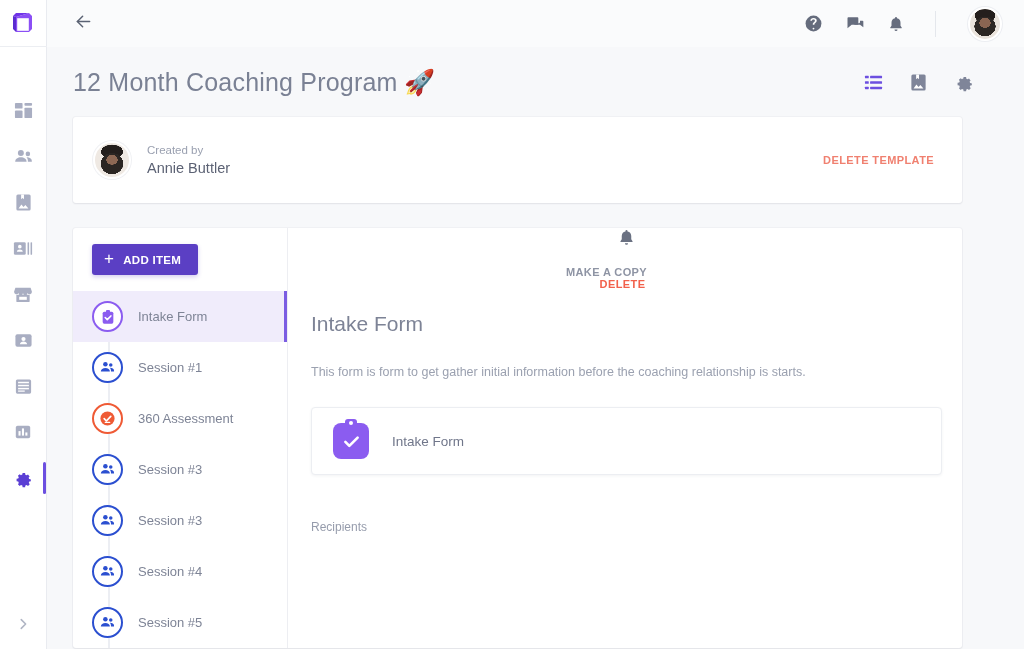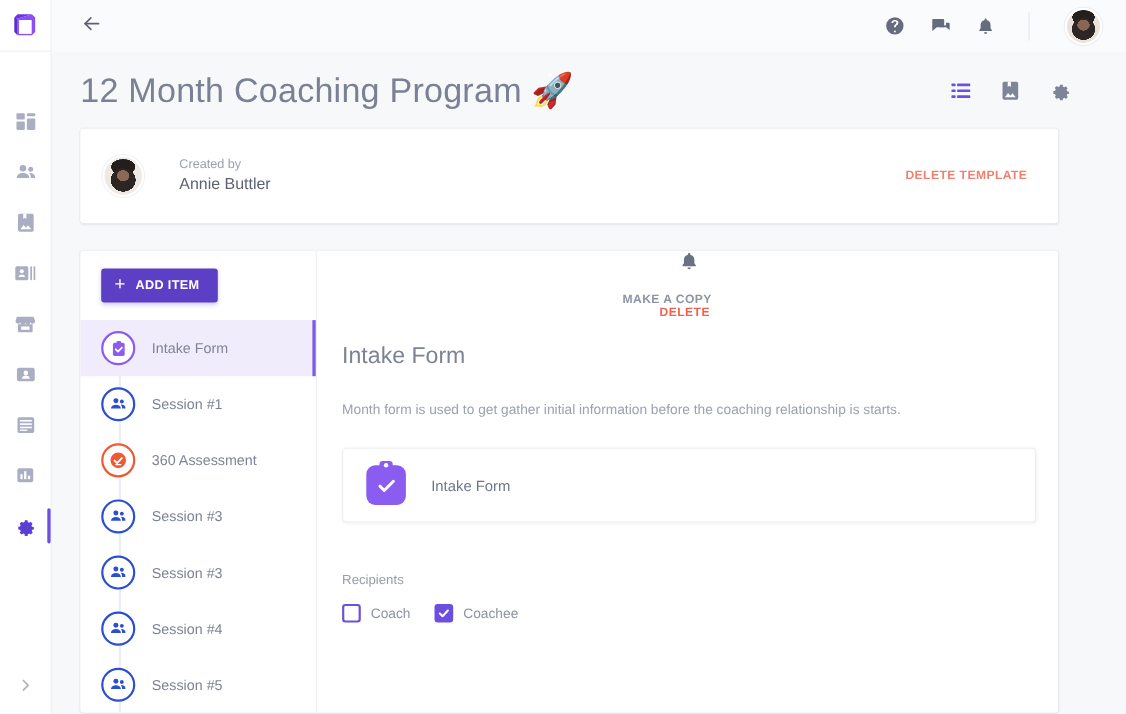--- a/index.html
+++ b/index.html
@@ -68,21 +68,21 @@
       radial-gradient(ellipse 15px 14px at 50% 58%, #2c2724 0 70%, transparent 71%),
       radial-gradient(ellipse 14px 10px at 50% 22%, #241f1d 0 72%, transparent 73%);
   }
 
   
   .title-row {
     display: flex; align-items: center;
     padding: 18px 22px 0 26px; height: 52px;
   }
   .page-title {
-    font-size: 31px; color: #7a8194; font-weight: 400; letter-spacing: .2px;
+    font-size: 25px; color: #7a8194; font-weight: 400; letter-spacing: .2px;
     white-space: nowrap;
   }
   .title-spacer { flex: 1; }
   .title-icons { display: flex; align-items: center; gap: 26px; padding-right: 28px; }
   .title-ico { cursor: pointer; display: flex; align-items: center; color: #7f8599; }
   .title-ico.accent { color: #6c4fe0; }
 
   
   .creator-card {
     margin: 18px 62px 0 26px; height: 86px;
@@ -96,21 +96,21 @@
     box-shadow: 0 0 0 1px #f0f1f4; position: relative; overflow: hidden;
   }
   .creator-av .face {
     position: absolute; left: 50%; top: 54%; transform: translate(-50%,-50%);
     width: 33px; height: 33px; border-radius: 50%;
     background:
       radial-gradient(ellipse 9px 8px at 50% 46%, #8d6854 0 62%, transparent 63%),
       radial-gradient(ellipse 16px 15px at 50% 58%, #2b2623 0 70%, transparent 71%),
       radial-gradient(ellipse 15px 10px at 50% 22%, #231e1c 0 72%, transparent 73%);
   }
-  .creator-text { margin-left: 32px; }
+  .creator-text { margin-left: 16px; }
   .creator-label { font-size: 11.5px; color: #9aa0b0; line-height: 16px; }
   .creator-name { font-size: 14.5px; color: #5c6274; line-height: 19px; margin-top: 1px; text-align: center; }
   .creator-spacer { flex: 1; }
   .delete-template {
     font-size: 11px; font-weight: bold; color: #f08070;
     letter-spacing: .4px; cursor: pointer; background: none; border: none;
     font-family: inherit;
   }
 
   
@@ -490,43 +490,29 @@
                 <path d="M12 2.5a1.3 1.3 0 0 1 1.3 1.3v.6A6 6 0 0 1 18 10.2v4.1l1.6 2.3a.7.7 0 0 1-.6 1.1H5a.7.7 0 0 1-.6-1.1L6 14.3v-4.1a6 6 0 0 1 4.7-5.8v-.6A1.3 1.3 0 0 1 12 2.5z"></path>
                 <path d="M10 19.2h4a2 2 0 0 1-4 0z"></path>
               </svg>
           </span>
           <div class="detail-spacer"></div>
           <button class="txt-btn gray">MAKE A COPY</button>
           <button class="txt-btn red">DELETE</button>
         </div>
 
         <div class="detail-title">Intake Form</div>
-        <div class="detail-desc">Month form is used to get gather initial information before the coaching relationship is starts.</div>
+        <div class="detail-desc">This form is form to get gather initial information before the coaching relationship is starts.</div>
 
         <div class="form-card">
           <span class="form-icon">
             <svg width="21" height="21" viewBox="0 0 24 24" fill="none" stroke="#ffffff" stroke-width="3" stroke-linecap="round" stroke-linejoin="round">
                 <path d="M5 12.5l4.5 4.5L19 7.5"></path>
               </svg>
           </span>
           <span class="form-name">Intake Form</span>
         </div>
 
         <div class="recipients-label">Recipients</div>
-        <div class="recipients" id="recipients">
-            <label class="recip">
-              <span class="cbox"></span>
-              <span class="recip-label">Coach</span>
-            </label>
-            <label class="recip">
-              <span class="cbox checked">
-                <svg width="11" height="11" viewBox="0 0 24 24" fill="none" stroke="#fff" stroke-width="4" stroke-linecap="round" stroke-linejoin="round">
-                  <path d="M4 12.5l5.5 5.5L20 6.5"></path>
-                </svg>
-              </span>
-              <span class="recip-label">Coachee</span>
-            </label>
-          </div>
       </div>
 
     </div>
   </div>
 </div>
 
 </body></html>

